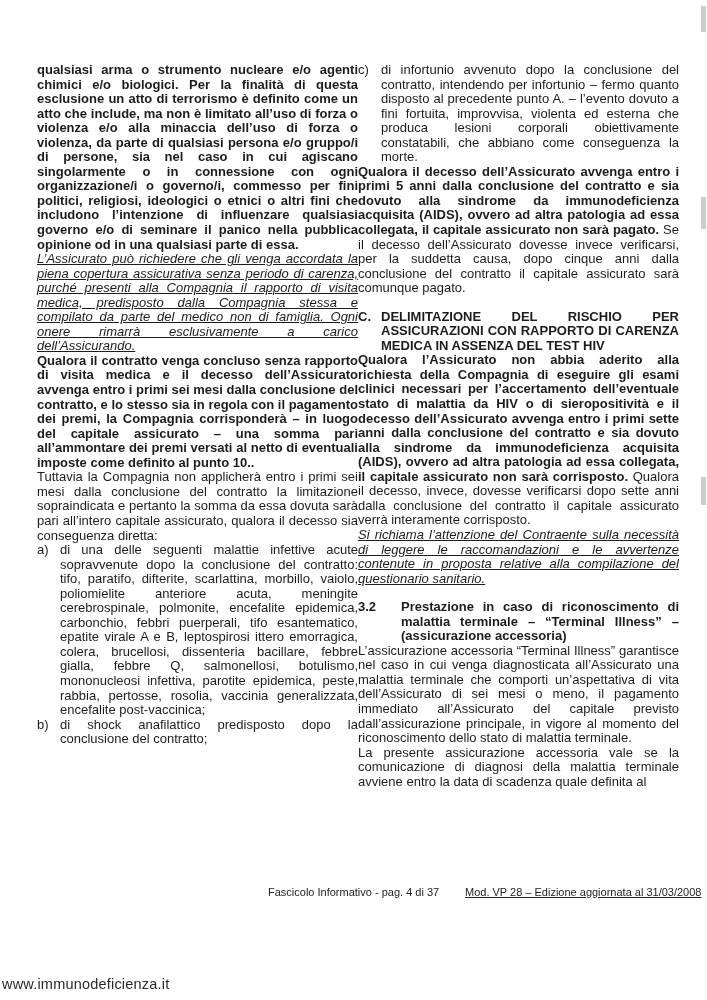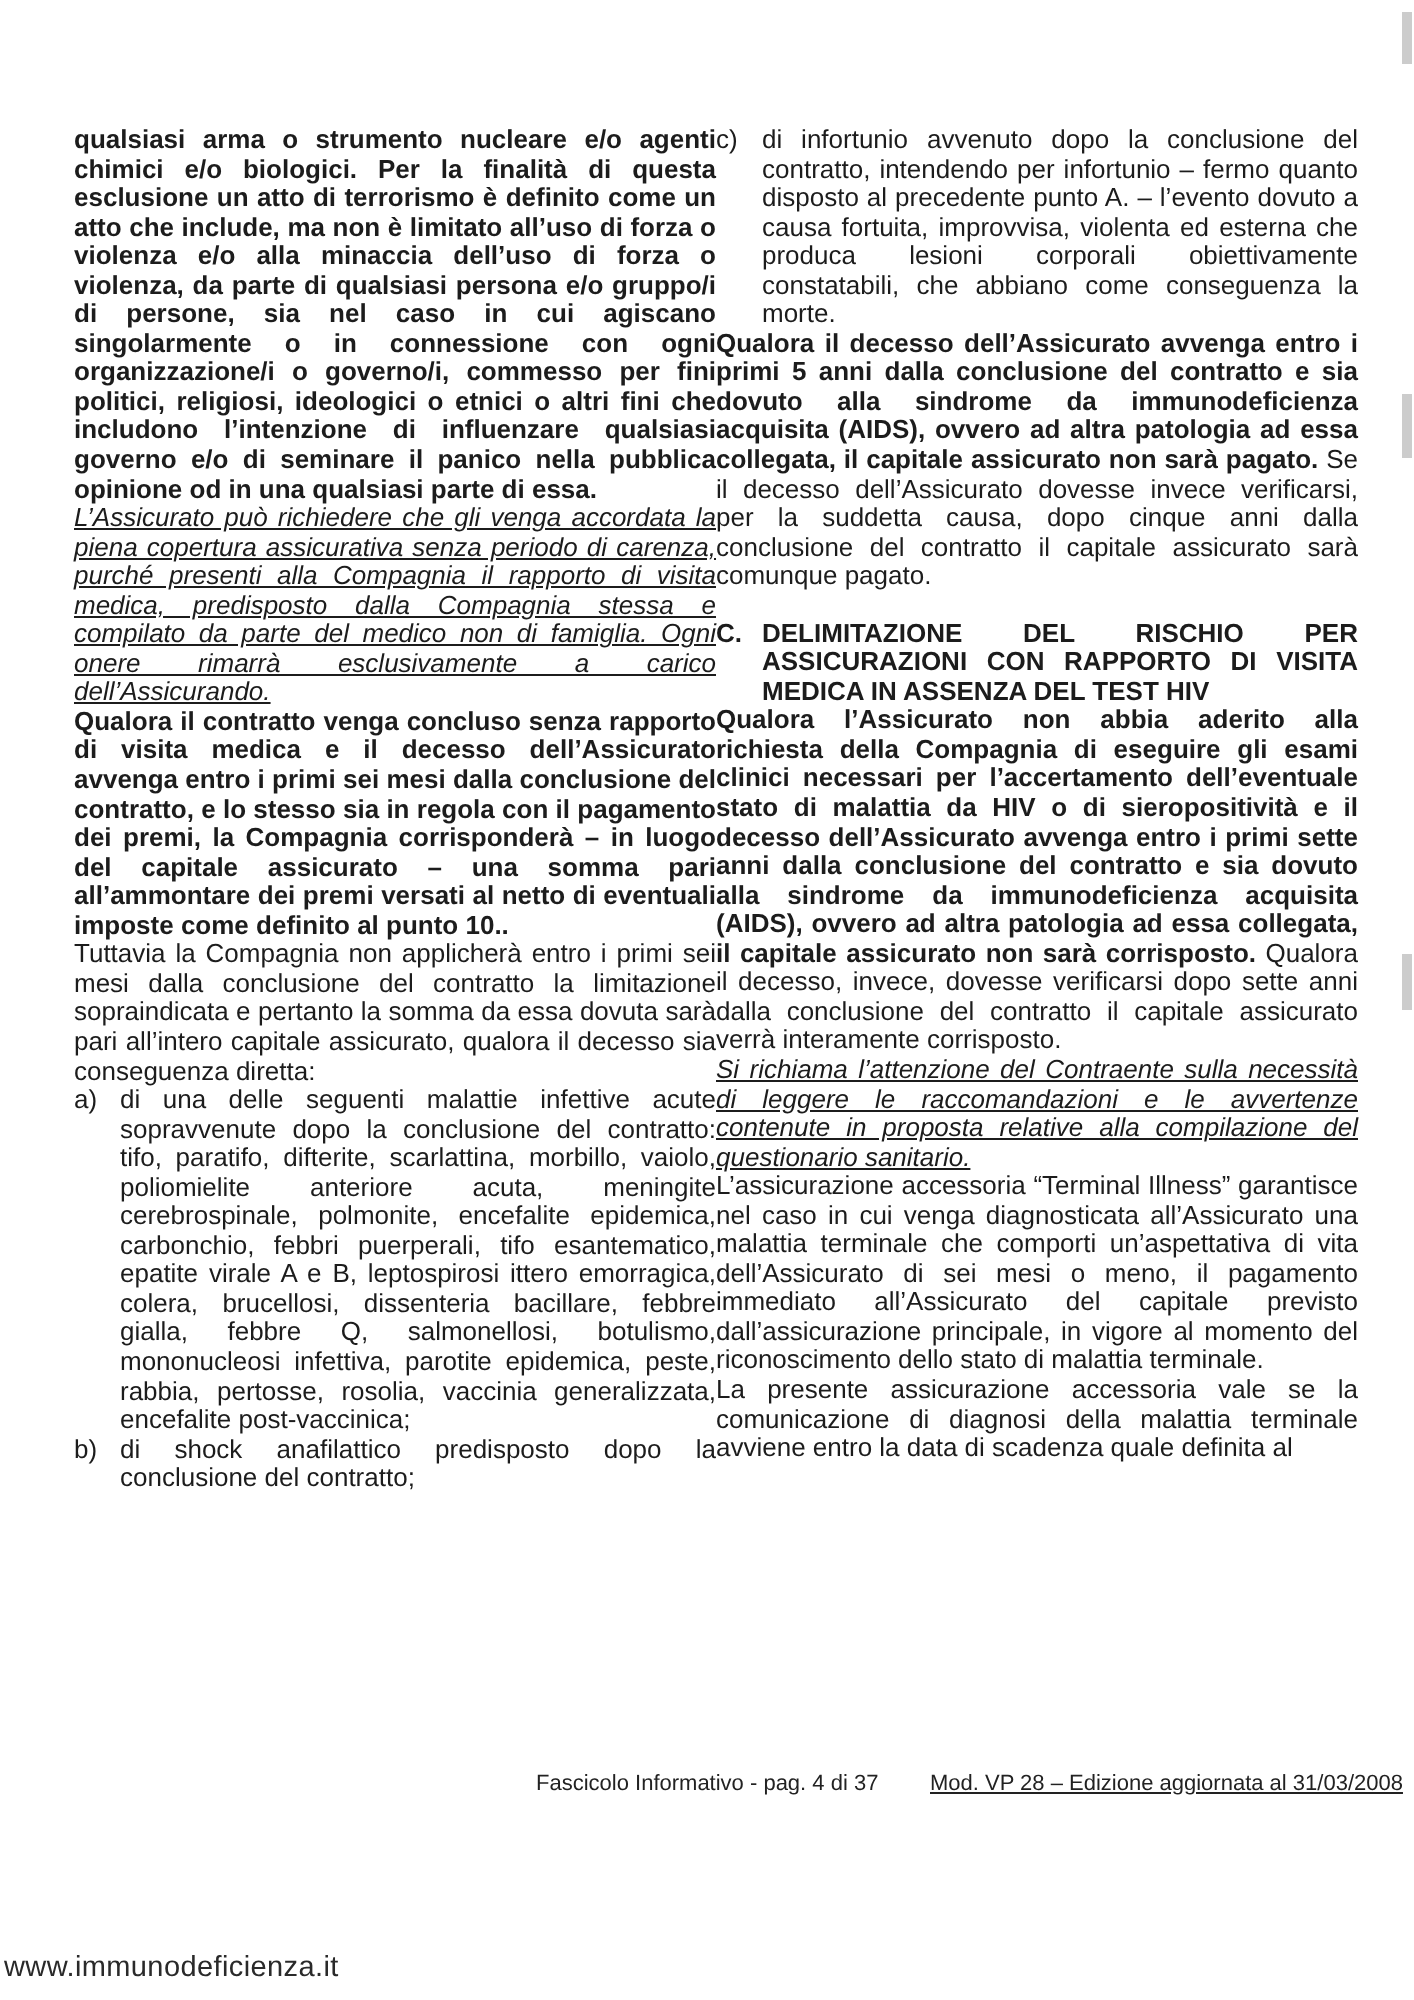--- a/index.html
+++ b/index.html
@@ -44,30 +44,31 @@
       <p class="b">Qualora il contratto venga concluso senza rapporto di visita medica e il decesso dell’Assicurato avvenga entro i primi sei mesi dalla conclusione del contratto, e lo stesso sia in regola con il pagamento dei premi, la Compagnia corrisponderà – in luogo del capitale assicurato – una somma pari all’ammontare dei premi versati al netto di eventuali imposte come definito al punto 10..</p>
 
       <p>Tuttavia la Compagnia non applicherà entro i primi sei mesi dalla conclusione del contratto la limitazione sopraindicata e pertanto la somma da essa dovuta sarà pari all’intero capitale assicurato, qualora il decesso sia conseguenza diretta:</p>
 
       <div class="hang"><span class="mk">a)</span><span>di una delle seguenti malattie infettive acute sopravvenute dopo la conclusione del contratto: tifo, paratifo, difterite, scarlattina, morbillo, vaiolo, poliomielite anteriore acuta, meningite cerebrospinale, polmonite, encefalite epidemica, carbonchio, febbri puerperali, tifo esantematico, epatite virale A e B, leptospirosi ittero emorragica, colera, brucellosi, dissenteria bacillare, febbre gialla, febbre Q, salmonellosi, botulismo, mononucleosi infettiva, parotite epidemica, peste, rabbia, pertosse, rosolia, vaccinia generalizzata, encefalite post-vaccinica;</span></div>
 
       <div class="hang"><span class="mk">b)</span><span>di shock anafilattico predisposto dopo la conclusione del contratto;</span></div>
     </div>
 
     <div class="col">
-      <div class="hang"><span class="mk">c)</span><span>di infortunio avvenuto dopo la conclusione del contratto, intendendo per infortunio – fermo quanto disposto al precedente punto A. – l’evento dovuto a causa fortuita, improvvisa, violenta ed esterna che produca lesioni corporali obiettivamente constatabili, che abbiano come conseguenza la morte.</span></div>
+      <div class="hang"><span class="mk">c)</span><span>di infortunio avvenuto dopo la conclusione del contratto, intendendo per infortunio – fermo quanto disposto al precedente punto A. – l’evento dovuto a fini fortuita, improvvisa, violenta ed esterna che produca lesioni corporali obiettivamente constatabili, che abbiano come conseguenza la morte.</span></div>
 
       <p><b class="b">Qualora il decesso dell’Assicurato avvenga entro i primi 5 anni dalla conclusione del contratto e sia dovuto alla sindrome da immunodeficienza acquisita (AIDS), ovvero ad altra patologia ad essa collegata, il capitale assicurato non sarà pagato.</b> <span>Se il decesso dell’Assicurato dovesse invece verificarsi, per la suddetta causa, dopo cinque anni dalla conclusione del contratto il capitale assicurato sarà comunque pagato.</span></p>
 
-      <div class="heading hang gap"><span class="mk">C.</span><span>DELIMITAZIONE DEL RISCHIO PER ASSICURAZIONI CON RAPPORTO DI VISITA MEDICA IN ASSENZA DEL TEST HIV</span></div>
+      <div class="heading hang gap"><span class="mk">C.</span><span>DELIMITAZIONE DEL RISCHIO PER ASSICURAZIONI CON RAPPORTO DI CARENZA MEDICA IN ASSENZA DEL TEST HIV</span></div>
 
       <p><b class="b">Qualora l’Assicurato non abbia aderito alla richiesta della Compagnia di eseguire gli esami clinici necessari per l’accertamento dell’eventuale stato di malattia da HIV o di sieropositività e il decesso dell’Assicurato avvenga entro i primi sette anni dalla conclusione del contratto e sia dovuto alla sindrome da immunodeficienza acquisita (AIDS), ovvero ad altra patologia ad essa collegata, il capitale assicurato non sarà corrisposto.</b> <span>Qualora il decesso, invece, dovesse verificarsi dopo sette anni dalla conclusione del contratto il capitale assicurato verrà interamente corrisposto.</span></p>
 
       <p class="u">Si richiama l’attenzione del Contraente sulla necessità di leggere le raccomandazioni e le avvertenze contenute in proposta relative alla compilazione del questionario sanitario.</p>
 
+      <div class="heading hang43 gap"><span class="mk">3.2</span><span>Prestazione in caso di riconoscimento di malattia terminale – “Terminal Illness” – (assicurazione accessoria)</span></div>
 
       <p>L’assicurazione accessoria “Terminal Illness” garantisce nel caso in cui venga diagnosticata all’Assicurato una malattia terminale che comporti un’aspettativa di vita dell’Assicurato di sei mesi o meno, il pagamento immediato all’Assicurato del capitale previsto dall’assicurazione principale, in vigore al momento del riconoscimento dello stato di malattia terminale.</p>
 
       <p>La presente assicurazione accessoria vale se la comunicazione di diagnosi della malattia terminale avviene entro la data di scadenza quale definita al</p>
     </div>
   </div>
 
   <div class="footer">
     <span class="f-left">Fascicolo Informativo - pag. 4 di 37</span>
     <span class="f-right">Mod. VP 28 – Edizione aggiornata al 31/03/2008</span>

